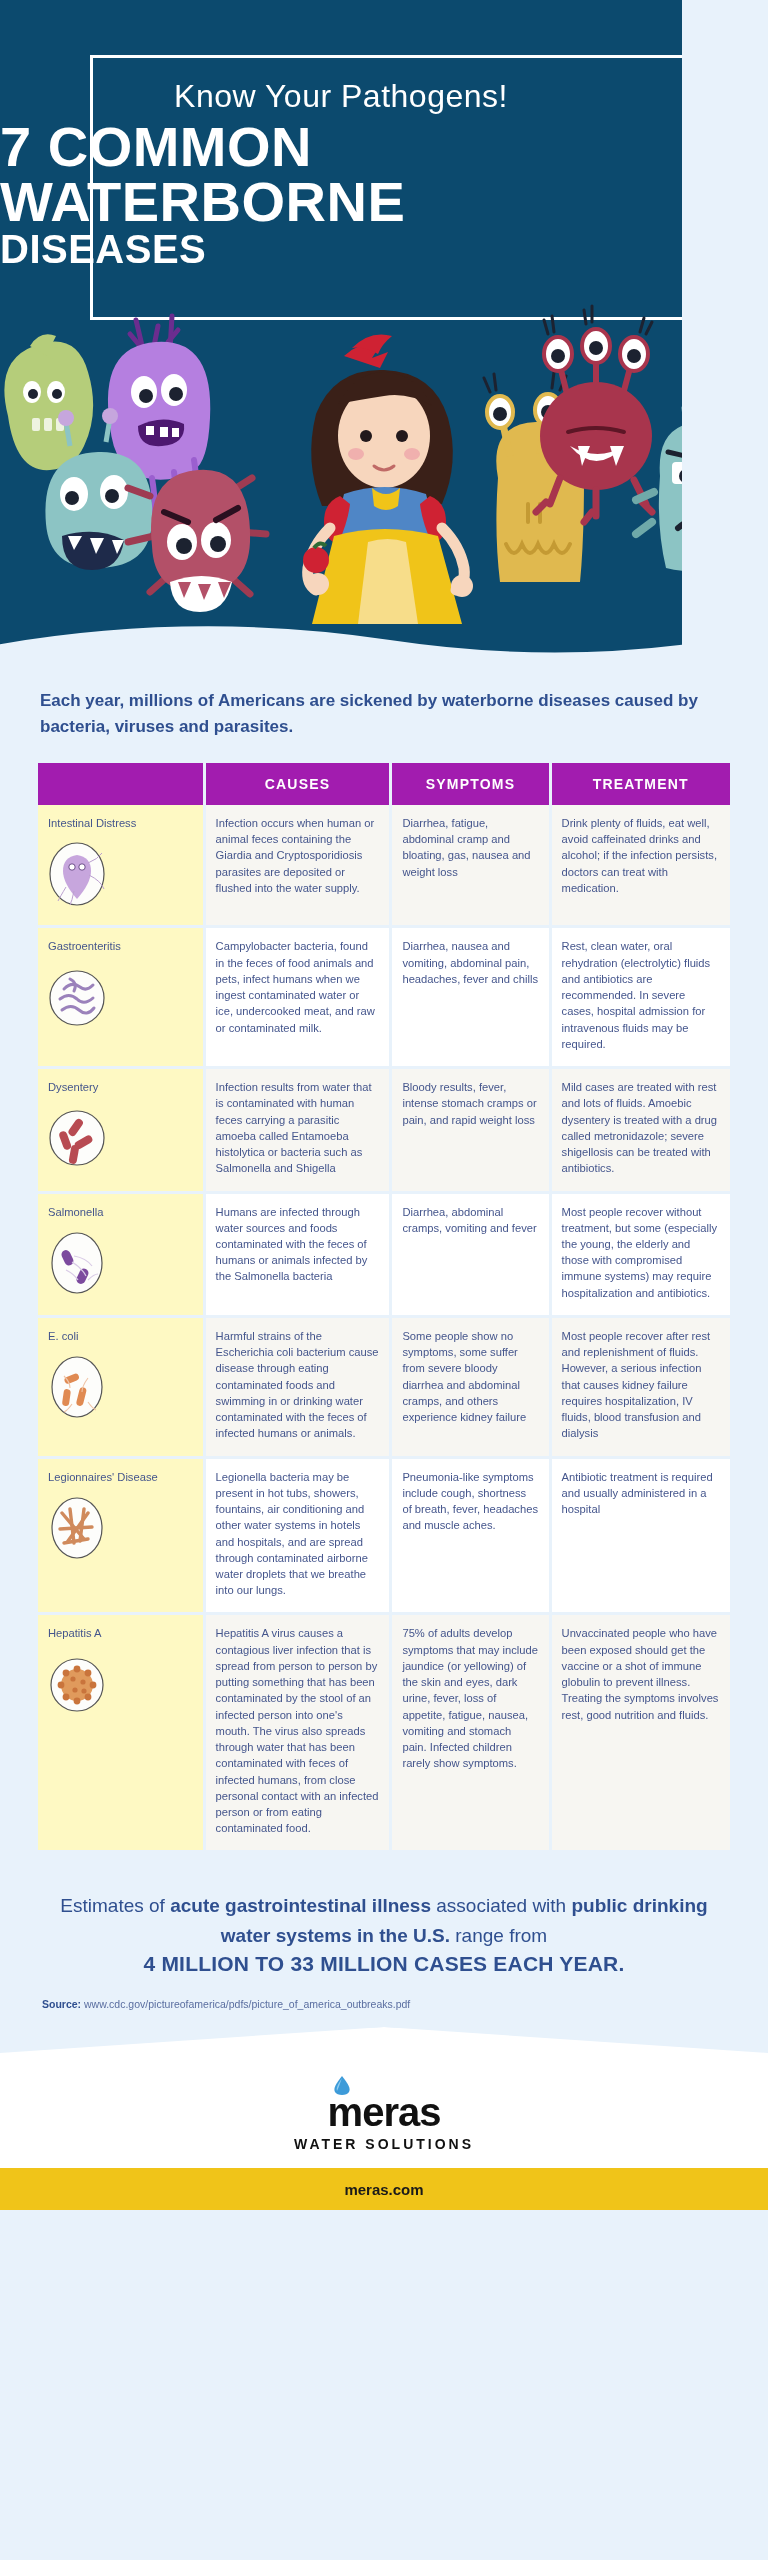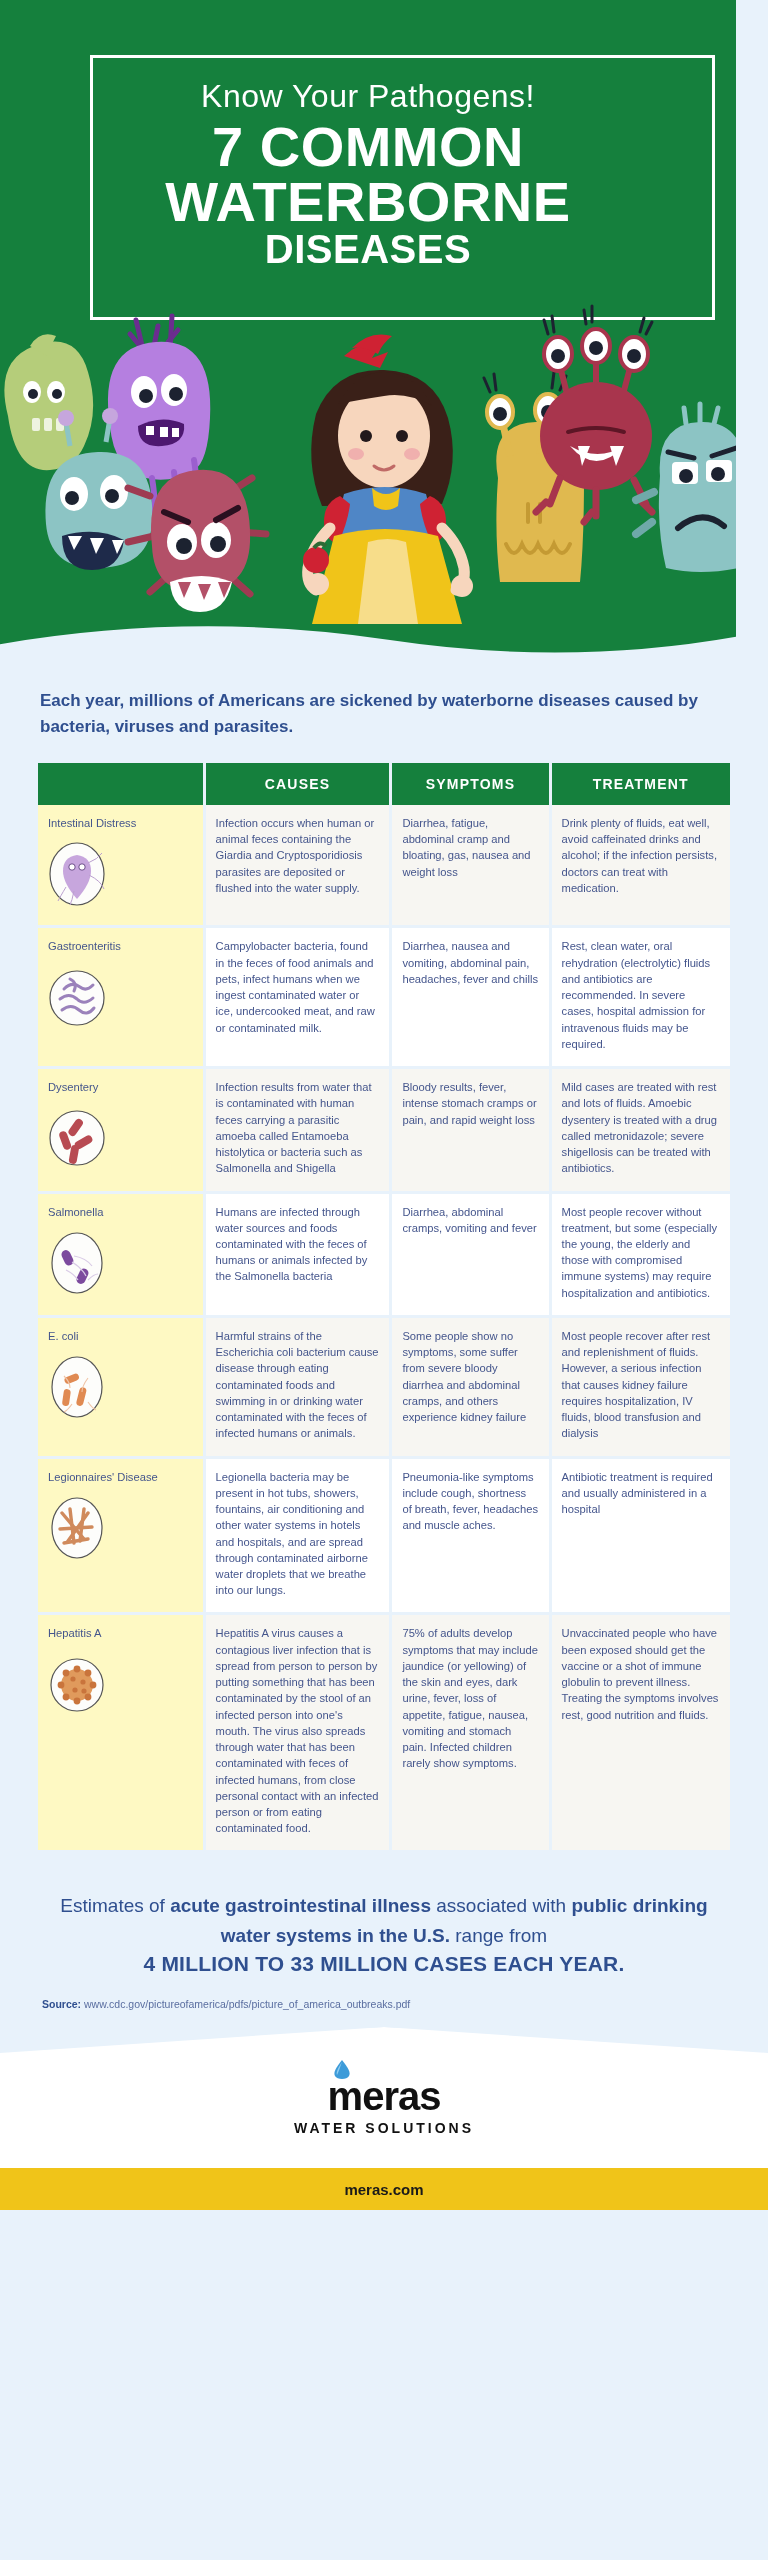--- a/index.html
+++ b/index.html
@@ -12,23 +12,23 @@
     position: relative;
     width: 768px;
     height: 2560px;
     overflow: hidden;
     background: #e8f2fb;
   }
 
   
   .hero {
     position: relative;
-    width: 736px;
+    width: 682px;
     height: 660px;
-    background: #15803d;
+    background: #0c4a6e;
     overflow: hidden;
   }
   .hero-inner-frame {
     position: absolute;
     left: 90px;
     top: 55px;
     width: 625px;
     height: 265px;
     border: 3px solid #ffffff;
   }
@@ -39,21 +39,20 @@
     text-align: center;
     color: #ffffff;
     font-size: 32px;
     font-weight: 300;
     letter-spacing: 0.5px;
   }
   .hero-title {
     position: absolute;
     left: 0; right: 0;
     top: 120px;
-    text-align: center;
     color: #ffffff;
     font-weight: bold;
     line-height: 0.98;
   }
   .hero-title .l1 { display:block; font-size: 56px; letter-spacing: 0.5px;}
   .hero-title .l2 { display:block; font-size: 56px; letter-spacing: 0.5px;}
   .hero-title .l3 { display:block; font-size: 40px; letter-spacing: 0.5px;}
 
   .hero-wave {
     position: absolute;
@@ -77,21 +76,21 @@
     color: #2f4f8f;
     font-size: 17px;
     line-height: 1.5;
     font-weight: 600;
   }
 
   
   .table-wrap { background: #e8f2fb; padding: 10px 38px 30px 38px; }
   table.matrix { width: 100%; border-collapse: collapse; table-layout: fixed; }
   table.matrix th {
-    background: #15803d;
+    background: #a21caf;
     color: #ffffff;
     font-size: 14px;
     font-weight: bold;
     letter-spacing: 1.2px;
     padding: 13px 4px;
     text-align: center;
     border-right: 3px solid #e8f2fb;
   }
   table.matrix th:last-child { border-right: none; }
   th.col-blank { background: #2f4f8f; }
@@ -161,21 +160,21 @@
     height: 140px;
   }
   .footer-peak {
     position: absolute;
     top: -1px; left: 0;
     width: 768px; height: 40px;
   }
   .logo-block {
     position: absolute;
     left: 0; right: 0;
-    top: 48px;
+    top: 64px;
     text-align: center;
   }
   .logo-word {
     font-size: 40px;
     font-weight: bold;
     color: #111111;
     letter-spacing: -1px;
     line-height: 1;
     display: inline-block;
     position: relative;

